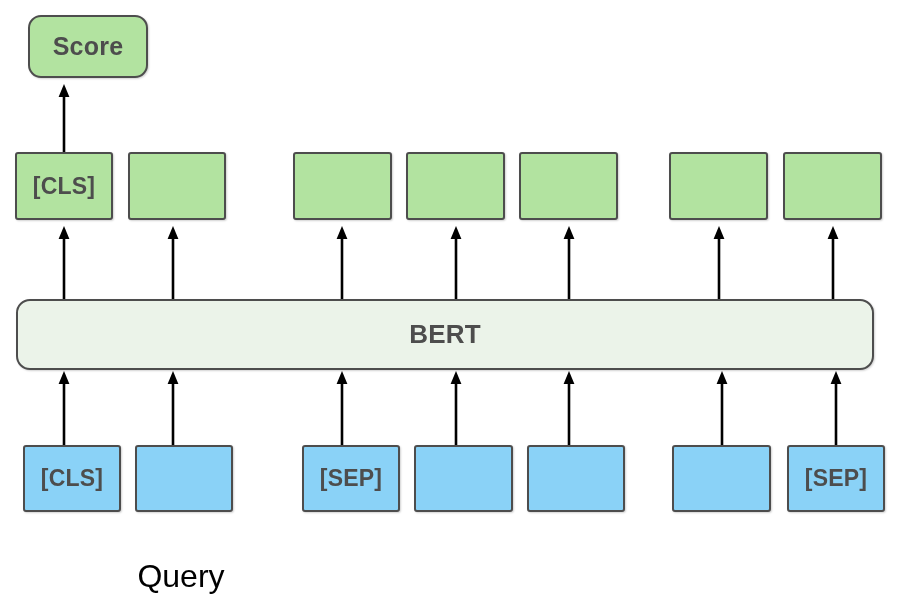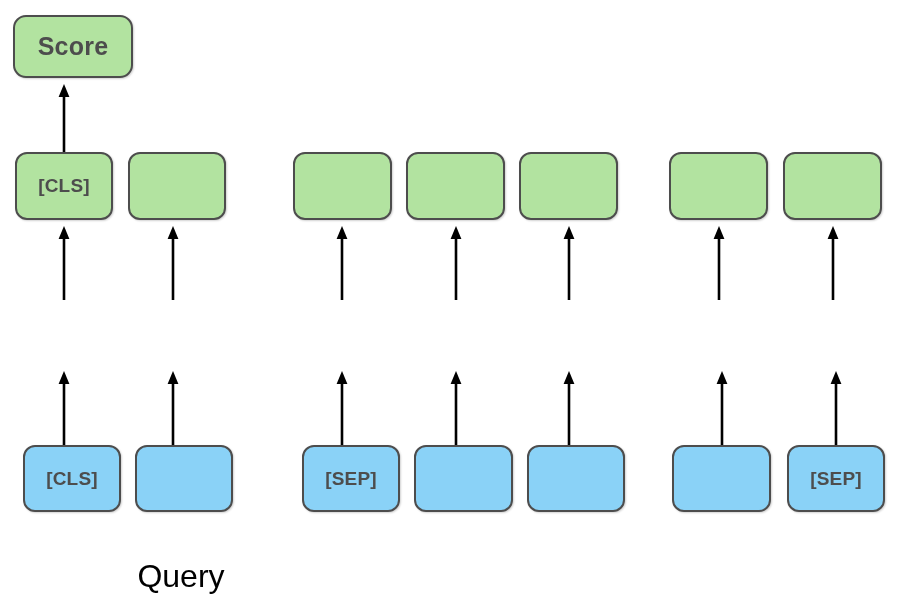--- a/index.html
+++ b/index.html
@@ -14,44 +14,45 @@
     position: relative;
     width: 898px;
     height: 616px;
     background: #ffffff;
     overflow: hidden;
   }
   .node {
     position: absolute;
     box-sizing: border-box;
     border: 2px solid #4d4d4d;
-    border-radius: 12px;
+    border-radius: 3px;
     display: flex;
     align-items: center;
     justify-content: center;
-    font-size: 19px;
+    font-size: 23px;
     font-weight: bold;
     color: #4d4d4d;
     letter-spacing: 0.2px;
     box-shadow: 1px 1px 2px rgba(0,0,0,0.18);
   }
   .node.green {
     background: #b2e3a0;
   }
   .node.blue {
     background: #8ad2f7;
   }
   .node.bert {
     background: #ebf3e9;
     border-radius: 14px;
     font-size: 26px;
   }
   .node.score {
     border-radius: 13px;
     font-size: 25px;
+    margin-left: 15px;
   }
   .arrow {
     position: absolute;
   }
   .arrow svg {
     display: block;
     overflow: visible;
   }
   .caption {
     position: absolute;
@@ -136,20 +137,23 @@
         <polygon points="10,0 4.6,13 15.4,13" fill="#000000"></polygon>
       </svg>
   </div>
   <div class="arrow" style="left:823px; top:226px; width:20px; height:74px;">
     <svg width="20" height="74" viewBox="0 0 20 74">
         <line x1="10" y1="74" x2="10" y2="11" stroke="#000000" stroke-width="2.6"></line>
         <polygon points="10,0 4.6,13 15.4,13" fill="#000000"></polygon>
       </svg>
   </div>
 
+  <div class="node bert" style="left:16px; top:299px; width:858px; height:71px;">
+    <span>BERT</span>
+  </div>
 
   <div class="arrow" style="left:54px; top:371px; width:20px; height:74px;">
     <svg width="20" height="74" viewBox="0 0 20 74">
         <line x1="10" y1="74" x2="10" y2="11" stroke="#000000" stroke-width="2.6"></line>
         <polygon points="10,0 4.6,13 15.4,13" fill="#000000"></polygon>
       </svg>
   </div>
   <div class="arrow" style="left:163px; top:371px; width:20px; height:74px;">
     <svg width="20" height="74" viewBox="0 0 20 74">
         <line x1="10" y1="74" x2="10" y2="11" stroke="#000000" stroke-width="2.6"></line>

